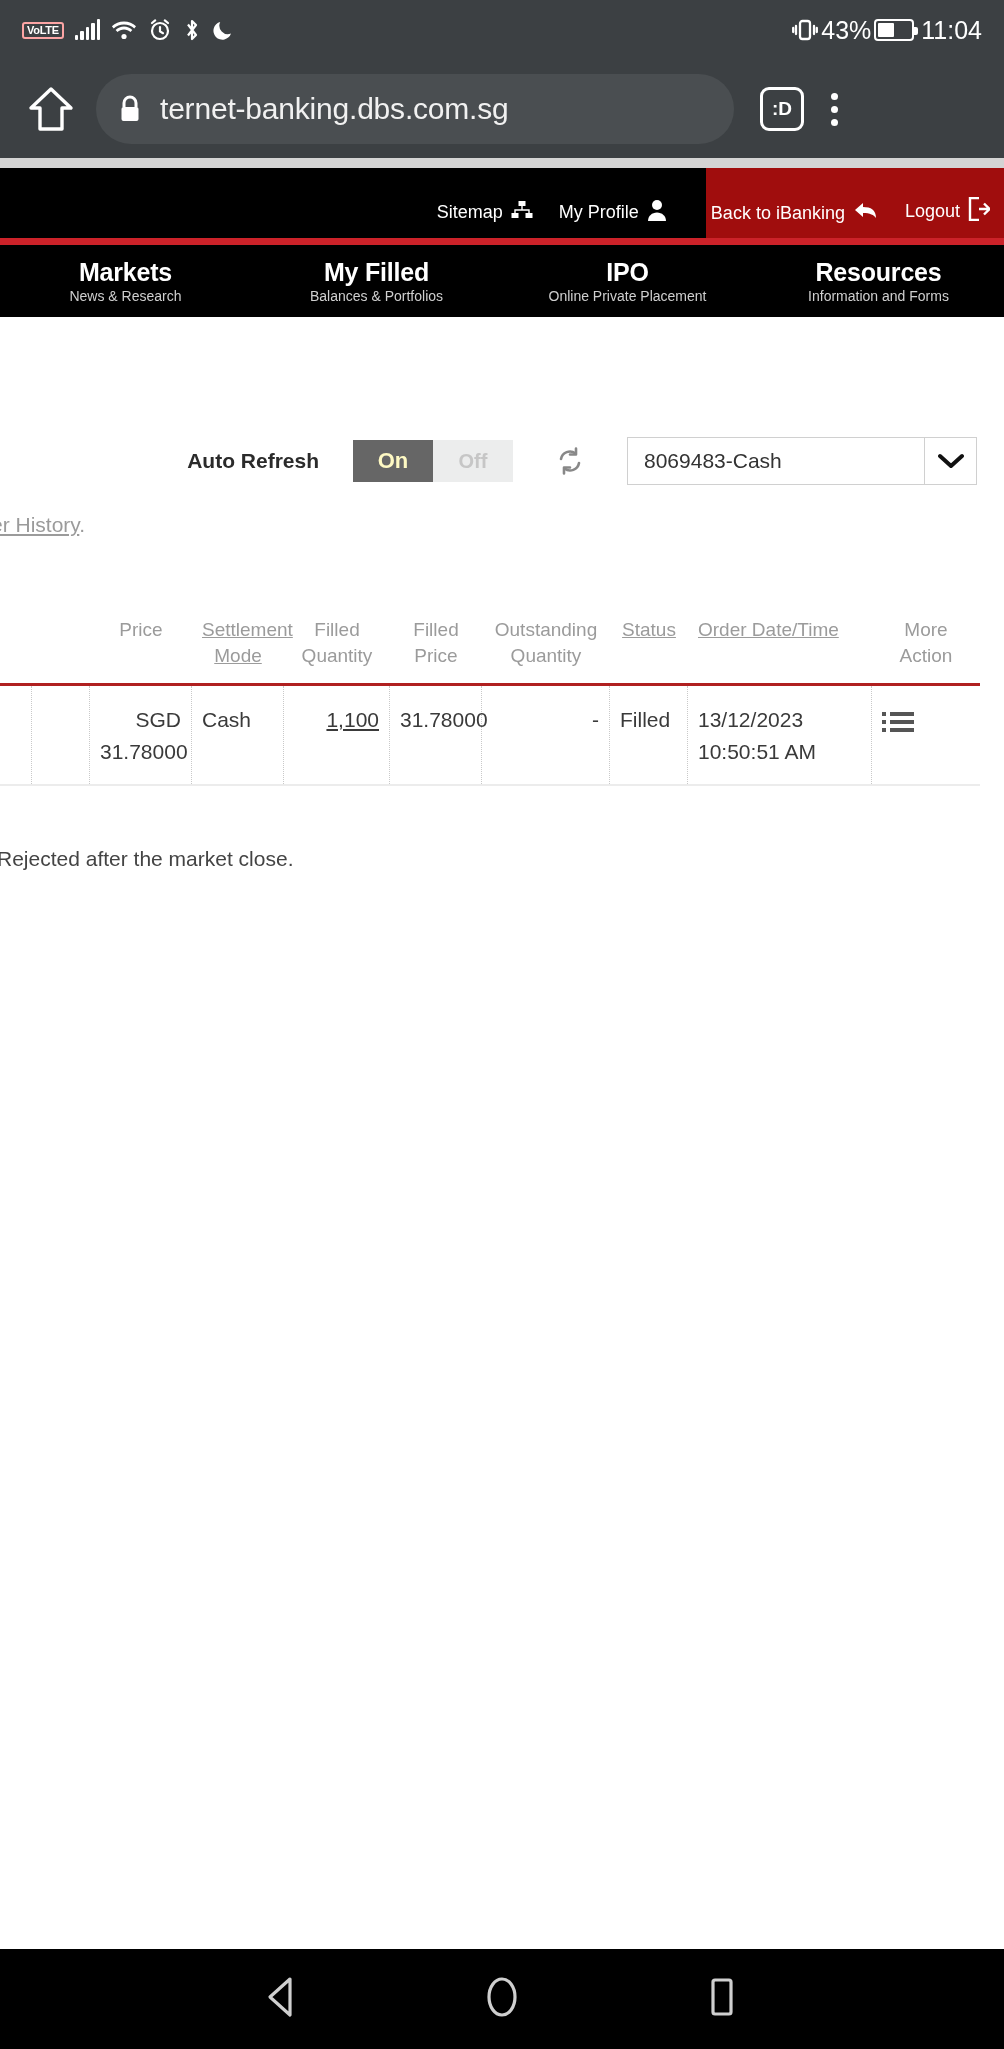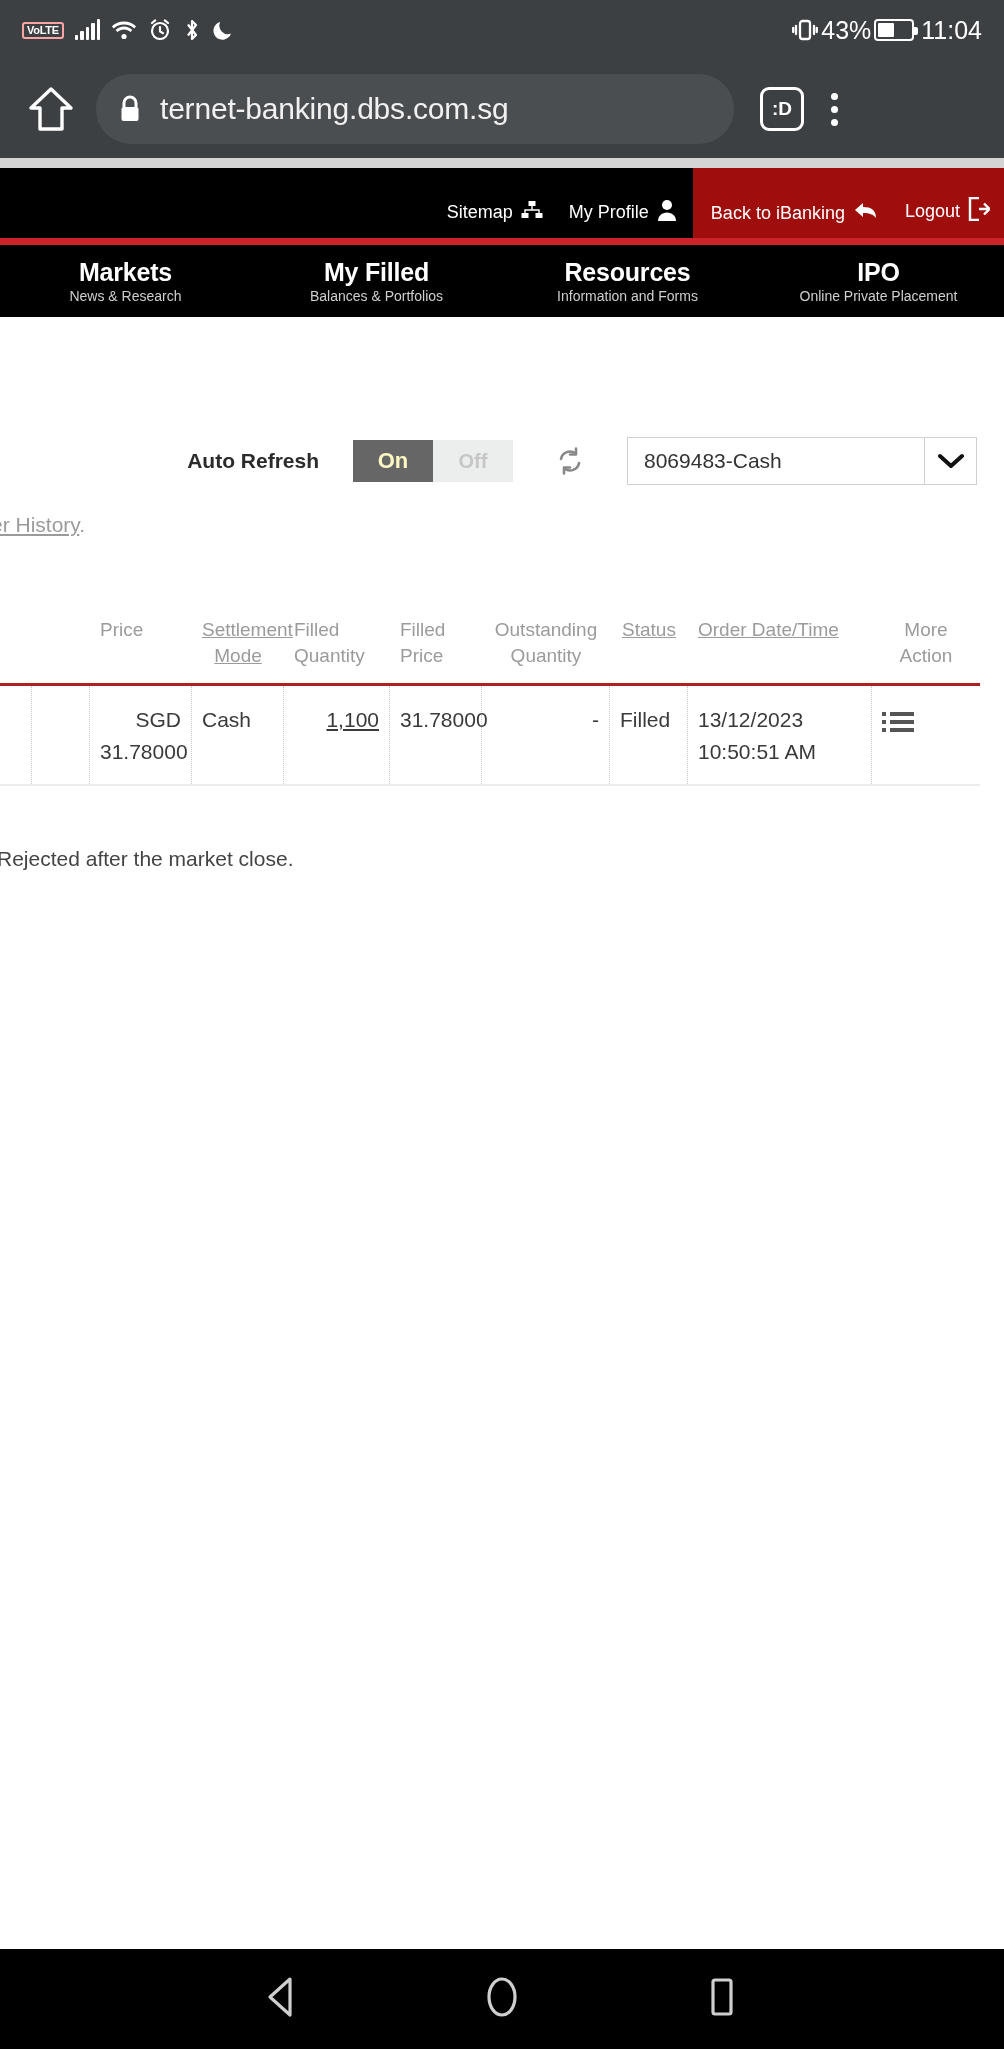--- a/index.html
+++ b/index.html
@@ -66,30 +66,30 @@
   }
   .kebab { width:60px; display:flex; flex-direction:column; align-items:center; gap:6px; }
   .kebab span { width:7px; height:7px; background:#fff; border-radius:50%; display:block; }
 
   
   .pagetop { position:absolute; top:158px; left:0; width:1004px; height:10px; background:#d4d4d4; }
 
   
   .utilbar {
     position:absolute; top:168px; left:0; width:1004px; height:70px;
-    background:#000; display:flex; align-items:flex-end;
+    background:#000; display:flex; align-items:flex-end;gap:23px;
   }
   .utilbar .spacer { flex:1; }
   .util-left {
     display:flex; align-items:center; gap:10px; color:#fff;
     padding-bottom:12px; padding-right:16px;
   }
   .util-red {
     background:#a00d0d; height:70px; display:flex; align-items:flex-end;
-    padding: 0 14px 12px 18px; gap:10px; color:#fff;
+    padding: 0 14px 12px 5px; gap:10px; color:#fff;
   }
   .util-item { display:flex; align-items:center; gap:8px; font-size:18px; }
   .util-item + .util-item { margin-left:16px; }
 
   
   .redrule { position:absolute; top:238px; left:0; width:1004px; height:7px; background:#cc2229; }
 
   
   .mainnav {
     position:absolute; top:245px; left:0; width:1004px; height:72px;
@@ -131,21 +131,21 @@
 
   .histlink {
     position:absolute; top:196px; left:-44px; font-size:21px; color:#9b9b9b;
   }
   .histlink u { text-decoration:underline; }
 
   
   .tbl { position:absolute; top:300px; left:-44px; width:1024px; }
   .thead { display:flex; align-items:flex-start; padding-bottom:14px; }
   .th {
-    font-size:19px; color:#9b9b9b; line-height:26px; text-align:left;
+    font-size:19px; color:#9b9b9b; line-height:26px; text-align:center;
     padding:0 10px;
   }
   .th.uline span { text-decoration:underline; }
   .th.ctr { text-align:center; }
   .th.lft { text-align:left; }
 
   .rowline { height:3px; background:#b02020; }
   .trow { display:flex; align-items:stretch; min-height:98px; background:#fff; }
   .td {
     font-size:21px; color:#3a3a3a; line-height:32px; text-align:right;
@@ -303,26 +303,26 @@
   <div class="mainnav">
     <div class="navitem">
       <div class="t">Markets</div>
       <div class="s">News &amp; Research</div>
     </div>
     <div class="navitem">
       <div class="t">My Filled</div>
       <div class="s">Balances &amp; Portfolios</div>
     </div>
     <div class="navitem">
+      <div class="t">IPO</div>
+      <div class="s">Online Private Placement</div>
+    </div>
+    <div class="navitem">
       <div class="t">Resources</div>
       <div class="s">Information and Forms</div>
-    </div>
-    <div class="navitem">
-      <div class="t">IPO</div>
-      <div class="s">Online Private Placement</div>
     </div>
   </div>
 
   <div class="content">
 
     <div class="controls">
       <span class="ar-label">Auto Refresh</span>
       <span class="toggle">
         <span class="on">On</span>
         <span class="off">Off</span>

